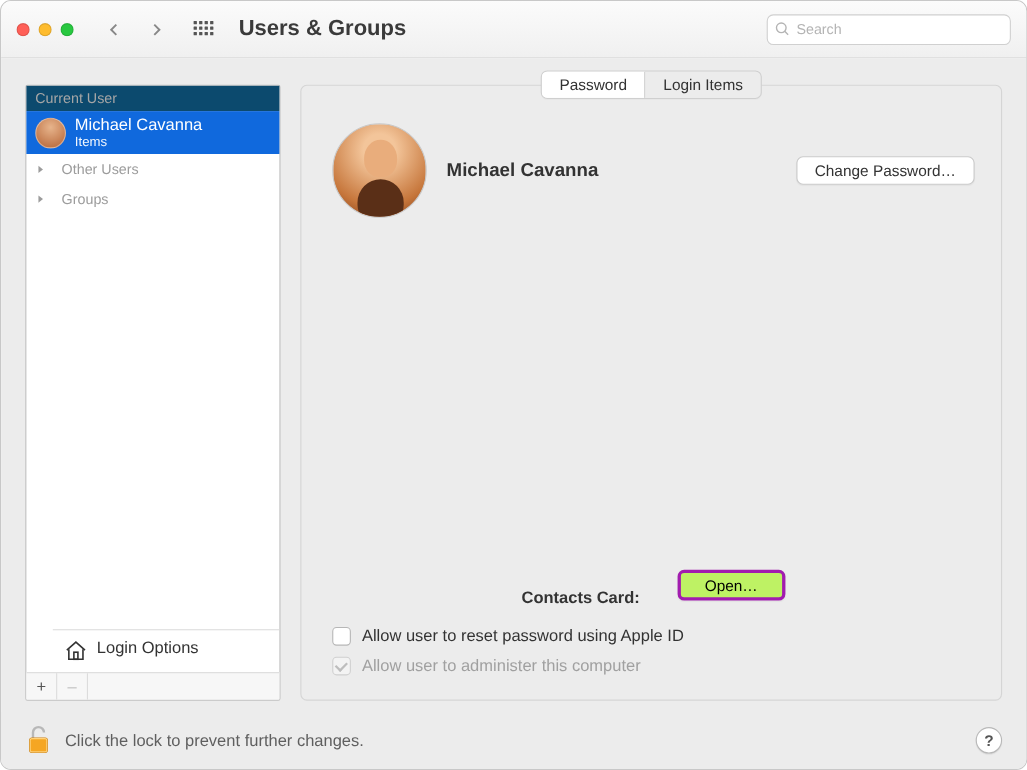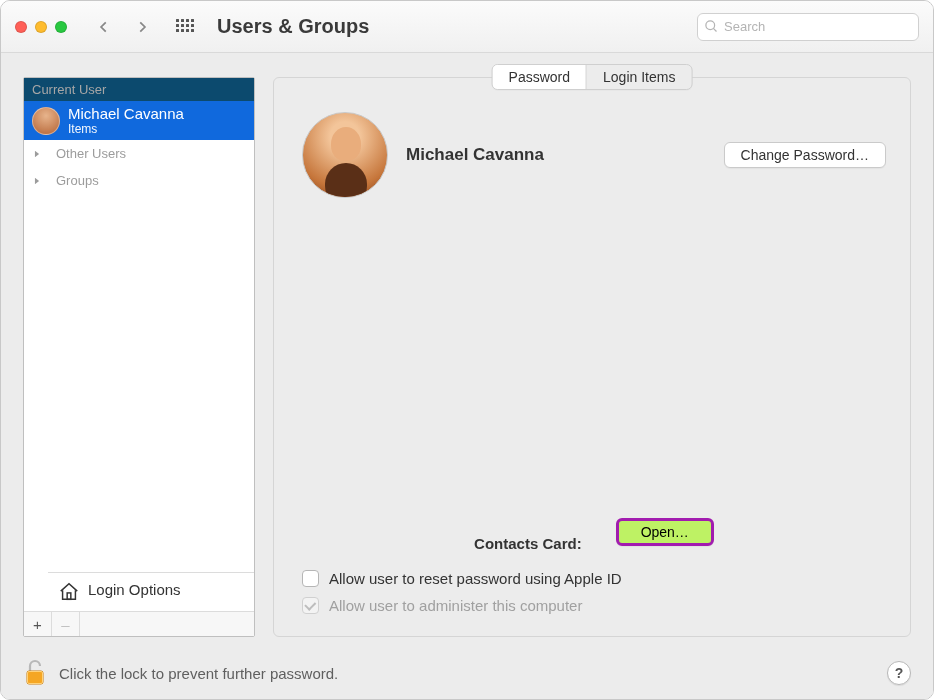--- a/index.html
+++ b/index.html
@@ -405,17 +405,17 @@
     </div>
 
     <div class="footer">
       <div class="lock-icon">
         <svg viewBox="0 0 24 28">
           <path d="M7 13 V8 a5 5 0 0 1 10 0" fill="none" stroke="#b8b8b8" stroke-width="2.2"></path>
           <rect x="4" y="13" width="16" height="13" rx="2" fill="#f5a623" stroke="#c97f12"></rect>
           <rect x="4.5" y="13.5" width="15" height="12" rx="1.5" fill="none" stroke="#ffd27a"></rect>
         </svg>
       </div>
-      <div class="txt">Click the lock to prevent further password.</div>
+      <div class="txt">Click the lock to prevent further changes.</div>
       <div class="help">?</div>
     </div>
   </div>
 </div>
 
 </body></html>

